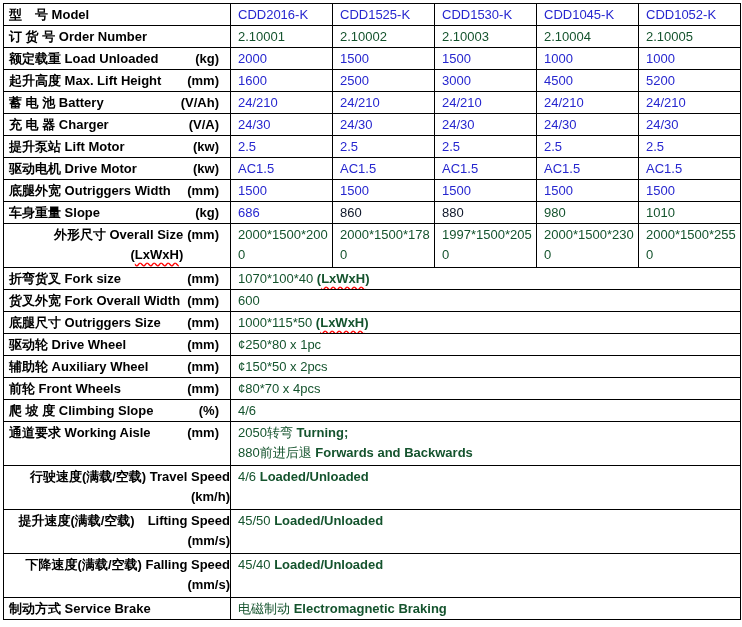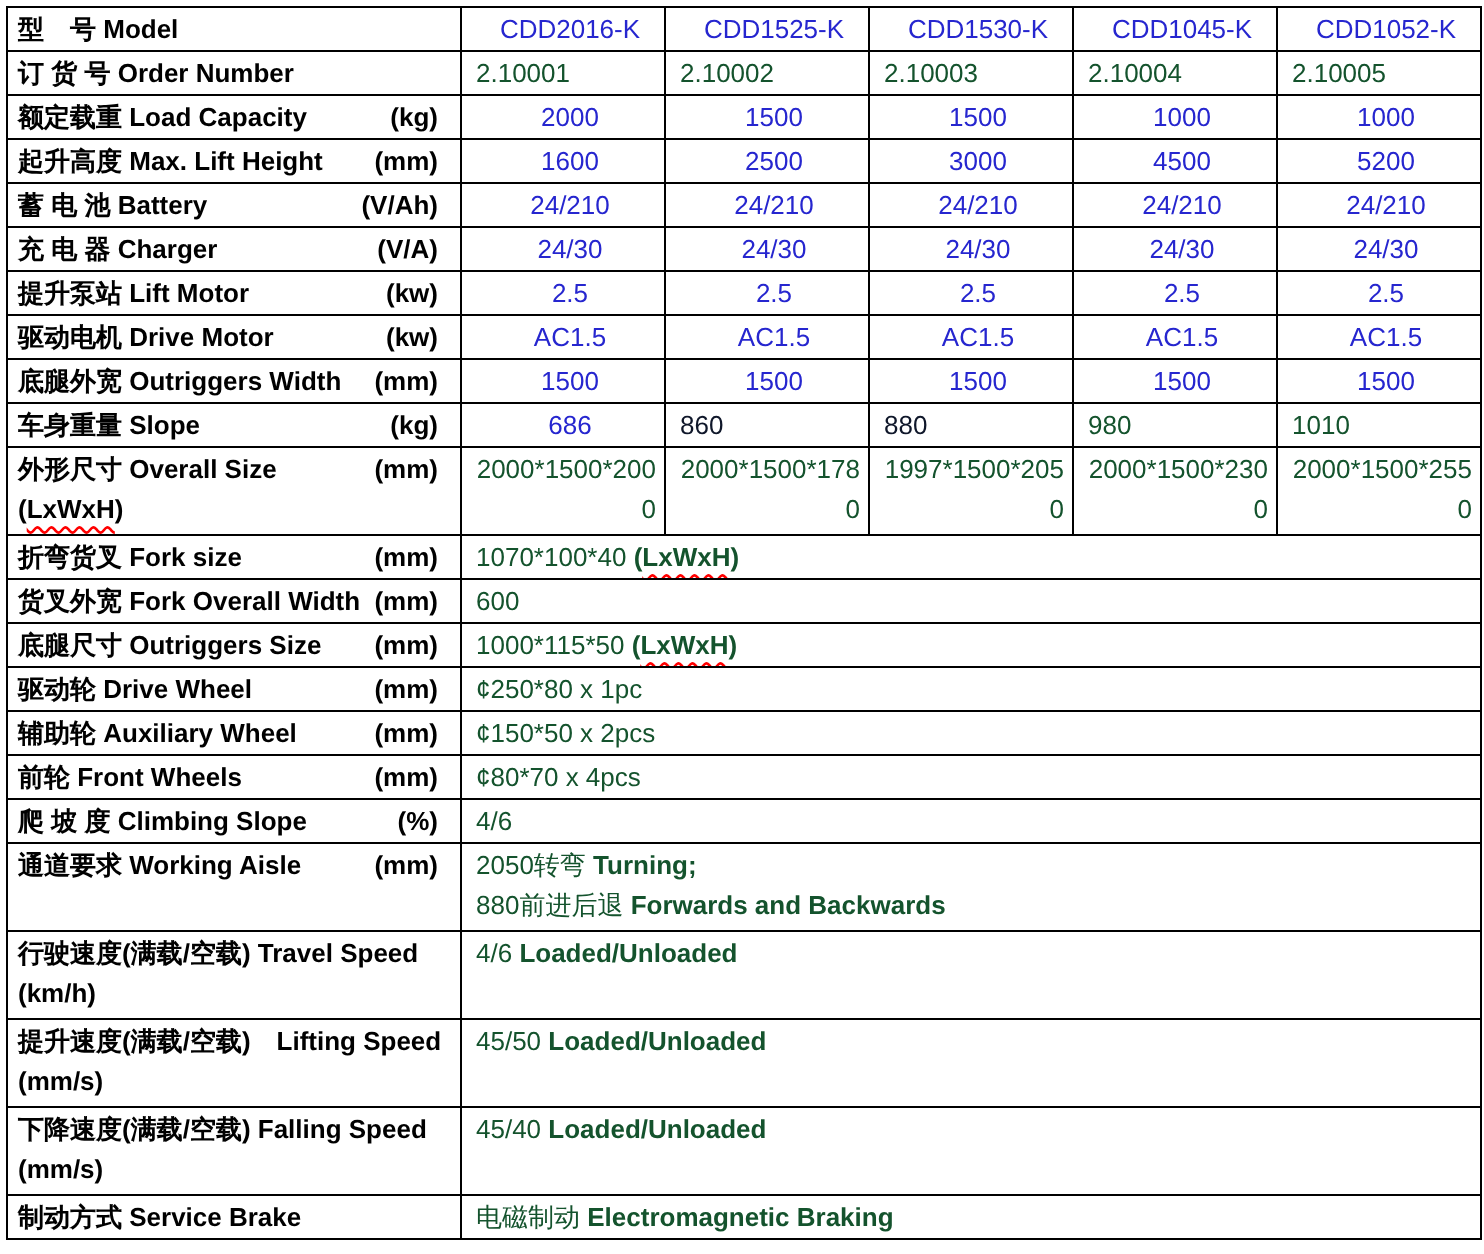--- a/index.html
+++ b/index.html
@@ -16,36 +16,36 @@
   }
   td {
     border:1px solid #000;
     vertical-align:top;
     overflow:hidden;
     line-height:20px;
     padding:0;
   }
   tr.reg td  { height:20px; }
   tr.tall td { height:42px; }
-  td.label { padding:1px 0 0 5px; font-weight:bold; }
+  td.label { padding:1px 0 0 5px; font-weight:bold;text-align:right; }
   td.val   { padding:1px 0 0 7px; }
-  td.val.wrap { word-break:break-all; padding-right:4px;text-align:right; }
+  td.val.wrap { word-break:break-all; padding-right:4px; }
   .lrow { display:flex; justify-content:space-between; padding-right:11px; }
   .lrow .ltext { white-space:pre-wrap; }
   .unit { font-weight:bold; white-space:nowrap; padding-left:4px; }
   .unit-left { font-weight:bold; }
   .b { font-weight:bold; }
   .w {
     text-decoration-line:underline;
     text-decoration-style:wavy;
     text-decoration-color:#FF0000;
     text-decoration-skip-ink:none;
     text-underline-offset:3px;
   }
-  .c-blue  { color:#2626CF;text-align:center; }
+  .c-blue  { color:#2626CF; }
   .c-red   { color:#0f172a; }
   .c-black { color:#14532d; }
 </style>
 </head>
 <body>
 
 <div class="page">
   <table class="spec">
     <colgroup>
       <col style="width:227px">
@@ -76,21 +76,21 @@
           </td>
           <td class="val c-black">2.10001</td>
           <td class="val c-black">2.10002</td>
           <td class="val c-black">2.10003</td>
           <td class="val c-black">2.10004</td>
           <td class="val c-black">2.10005</td>
         </tr>
         <tr class="reg">
           <td class="label">
             <div class="lrow">
-              <span class="ltext">额定载重 Load Capacity</span>
+              <span class="ltext">额定载重 Load Unloaded</span>
               <span class="unit">(kg)</span>
             </div>
           </td>
           <td class="val c-blue">2000</td>
           <td class="val c-blue">1500</td>
           <td class="val c-blue">1500</td>
           <td class="val c-blue">1000</td>
           <td class="val c-blue">1000</td>
         </tr>
         <tr class="reg">

